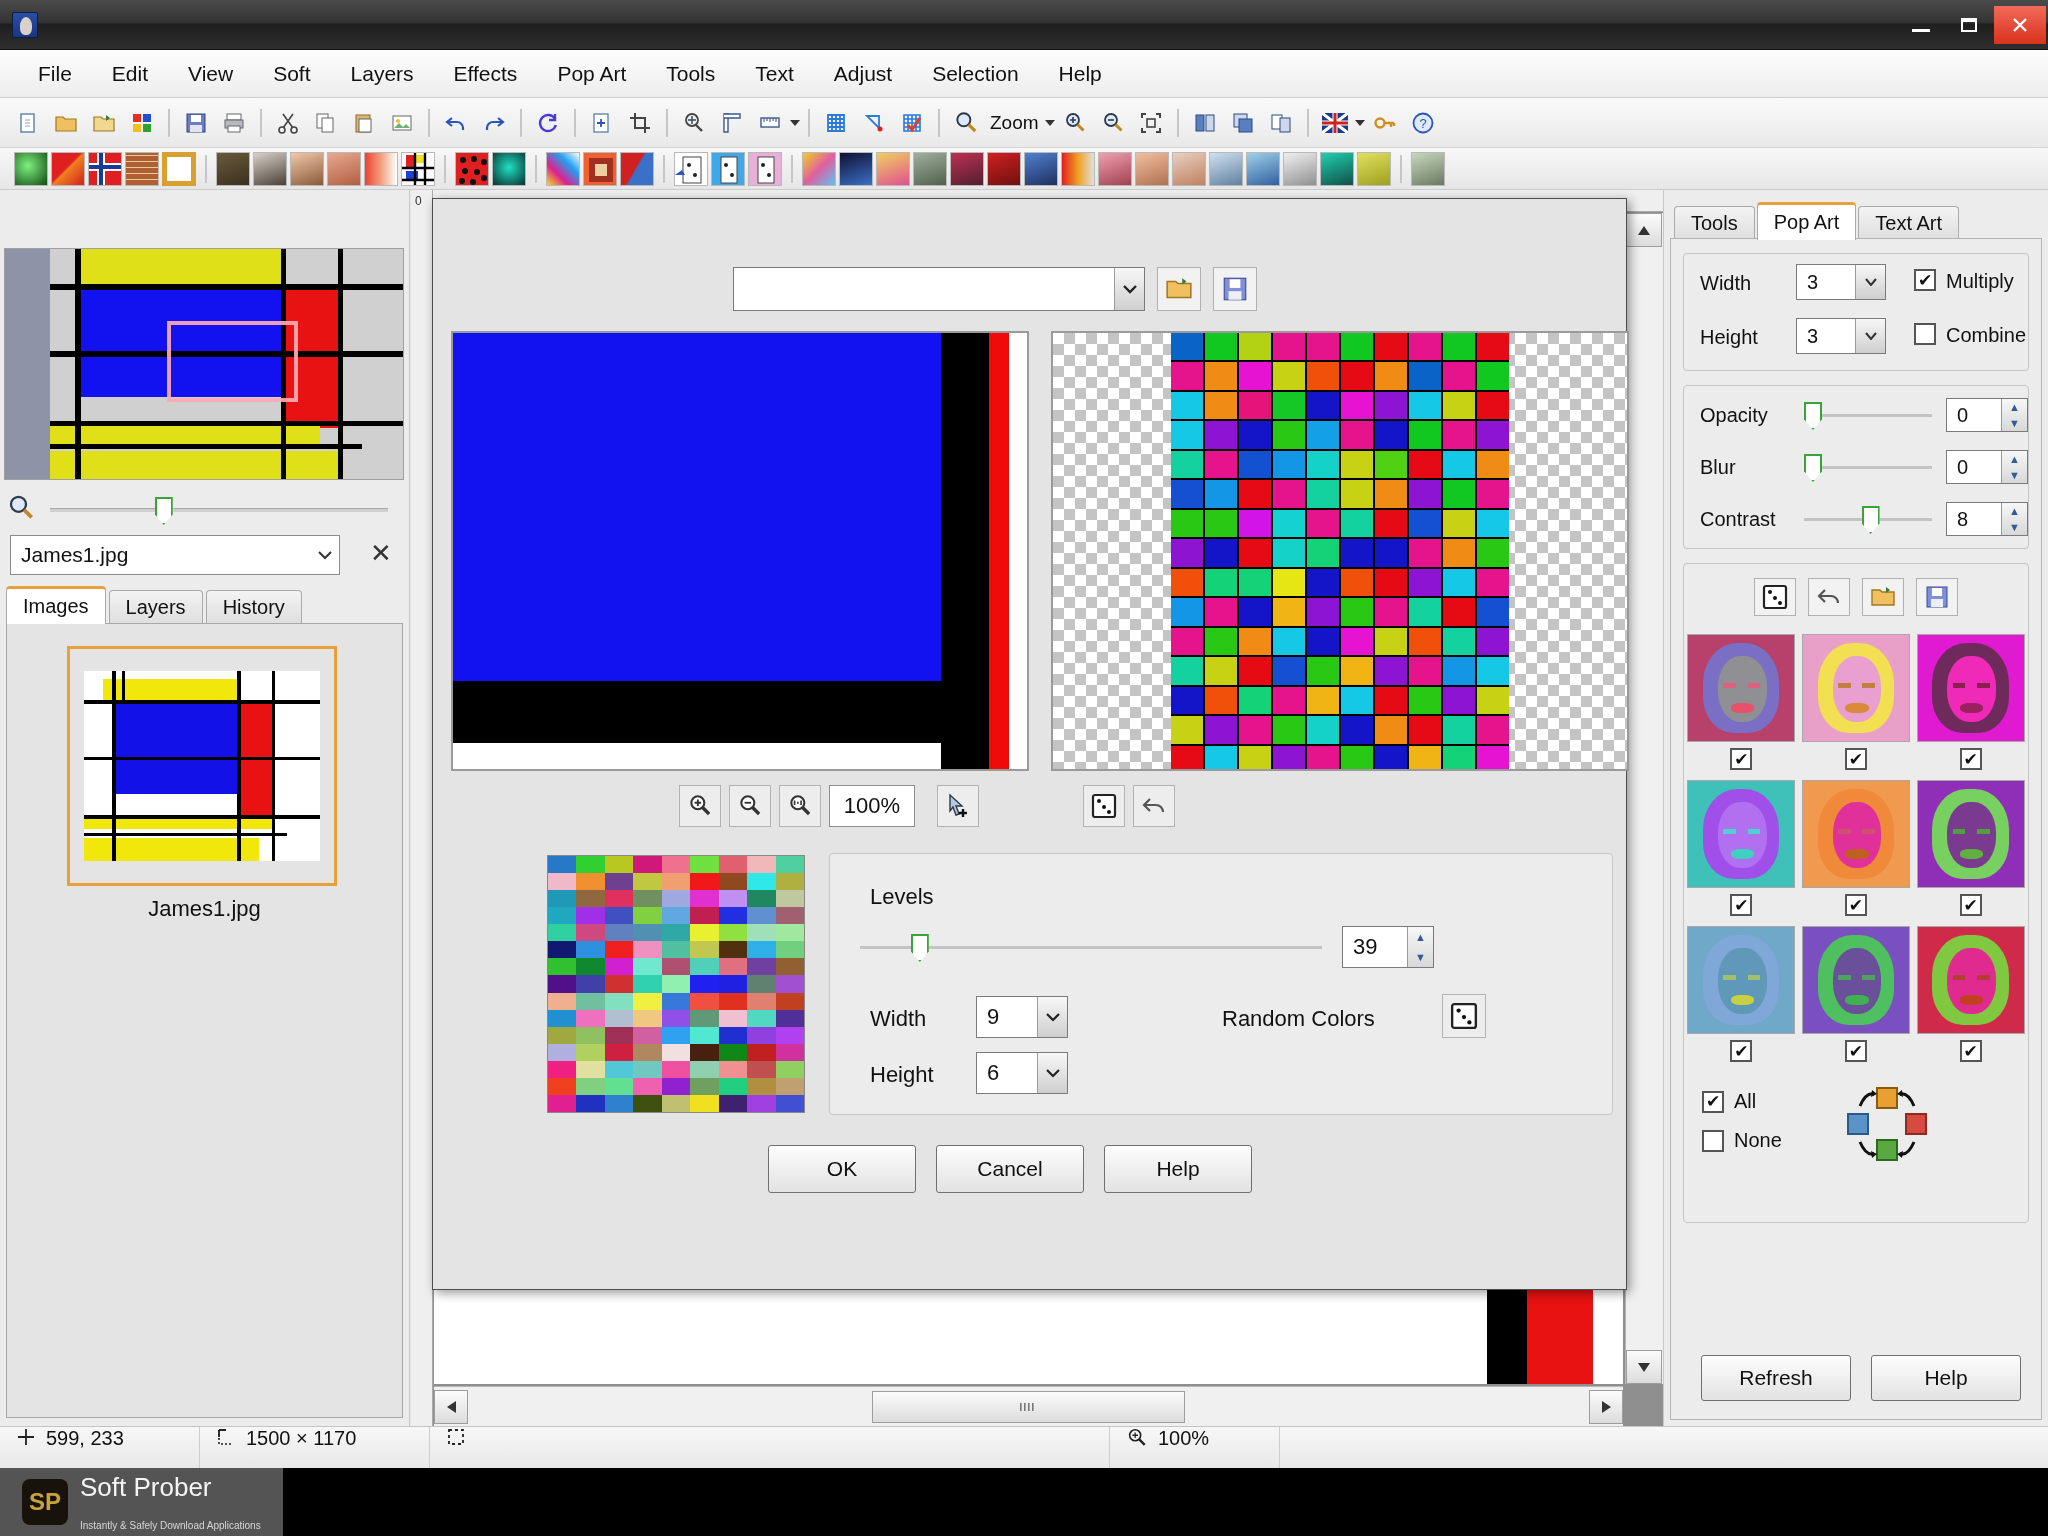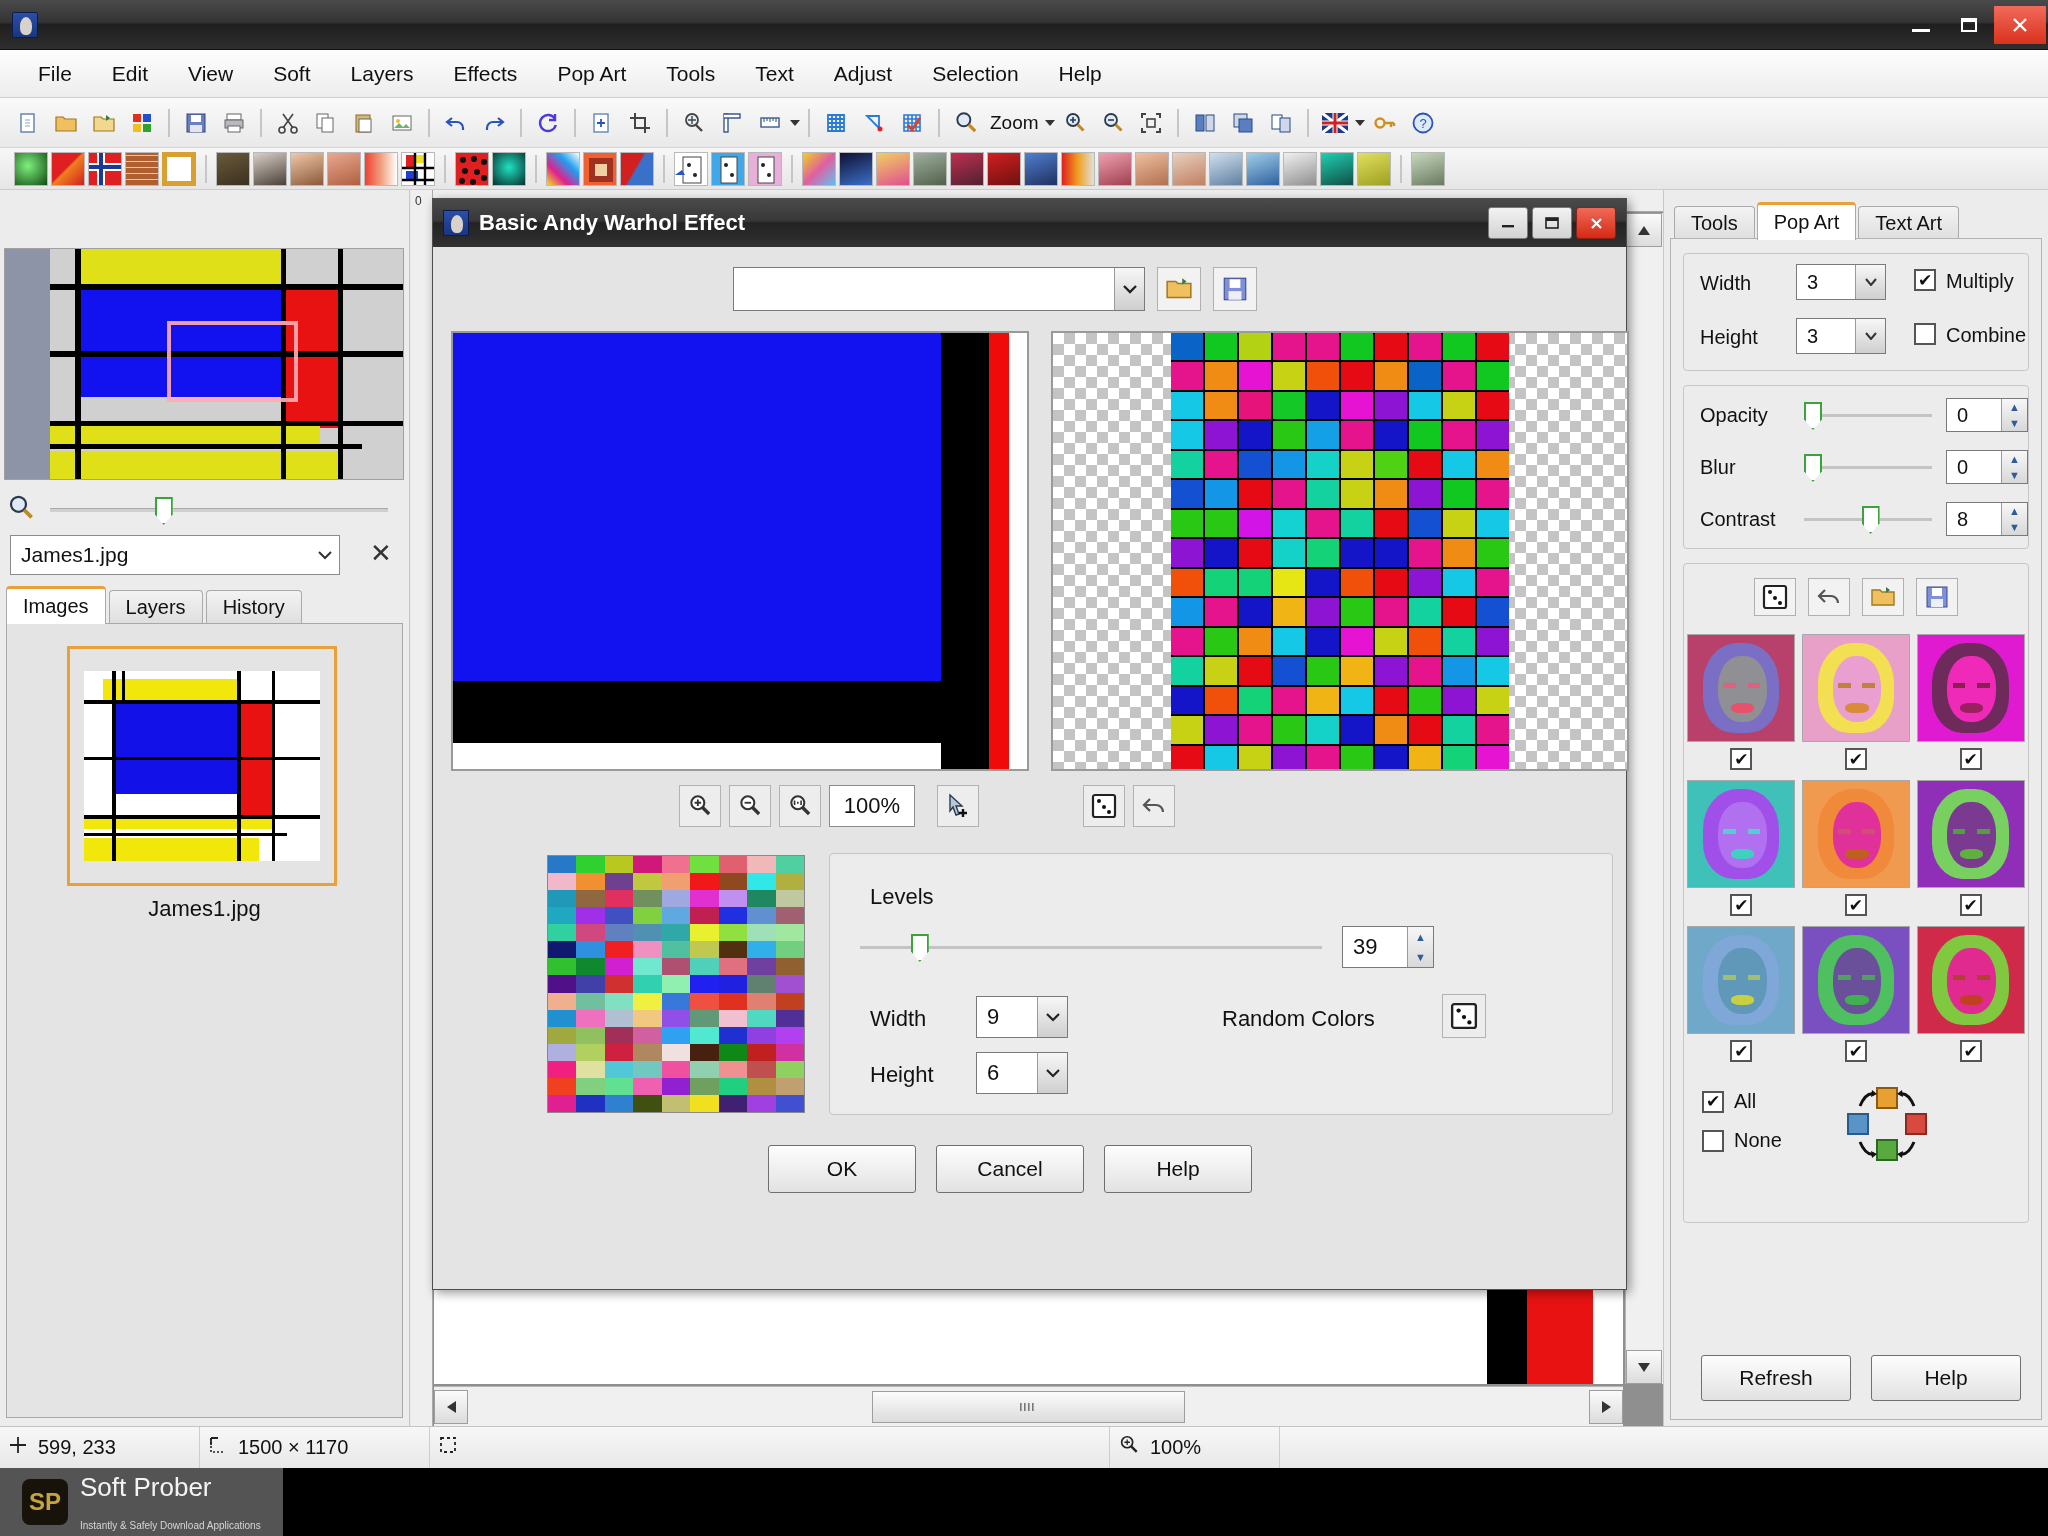--- a/index.html
+++ b/index.html
@@ -257,21 +257,21 @@
     display: flex; align-items: center; justify-content: center;
   }
 
   
   .statusbar {
     position: absolute; left: 0; bottom: 68px; width: 2048px; height: 42px;
     background: linear-gradient(to bottom,#f7f7f7,#e8e8e8);
     border-top: 1px solid #c4c4c4;
     display: flex; align-items: center; font-size: 20px; color: #111;
   }
-  .sb-cell { display: flex; align-items: center; height: 100%; padding: 0 8px; border-right: 1px solid #cdcdcd; gap: 10px;}
+  .sb-cell { display: flex; align-items: flex-start; height: 100%; padding: 0 16px; border-right: 1px solid #cdcdcd; gap: 10px;}
 
   
   .watermark {
     position: absolute; left: 0; bottom: 0; width: 2048px; height: 68px;
     background: #000; display: flex; align-items: center;
   }
   .wm-inner { width: 283px; height: 68px; background: #545454; display: flex; align-items: center; padding-left: 22px;}
   .wm-logo {
     width: 46px; height: 46px; background: #17130b; border-radius: 8px;
     display: flex; align-items: center; justify-content: center;
@@ -1060,42 +1060,20 @@
           </svg>
         </div>
       </div>
 
       <div class="btn" style="position:absolute;left:30px;bottom:18px;width:150px;height:46px;">Refresh</div>
       <div class="btn" style="position:absolute;left:200px;bottom:18px;width:150px;height:46px;">Help</div>
     </div>
   </div>
 
   <div class="dialog">
-    <div class="dlg-title">
-      <div class="dlg-icon"></div>
-      <div class="dlg-titletext">Basic Andy Warhol Effect</div>
-      <div class="dlg-btns">
-        <div class="dlg-btn">
-          <svg width="14" height="12" viewBox="0 0 14 12">
-              <rect x="1" y="8" width="12" height="2.4" fill="#222"></rect>
-            </svg>
-        </div>
-        <div class="dlg-btn">
-          <svg width="14" height="12" viewBox="0 0 14 12">
-              <rect x="1" y="1" width="12" height="10" fill="none" stroke="#222" stroke-width="1.6"></rect>
-              <rect x="1" y="1" width="12" height="3" fill="#222"></rect>
-            </svg>
-        </div>
-        <div class="dlg-btn close">
-          <svg width="15" height="15" viewBox="0 0 15 15">
-              <path d="M3 3l9 9M12 3l-9 9" stroke="#fff" stroke-width="2.2" fill="none"></path>
-            </svg>
-        </div>
-      </div>
-    </div>
 
     <div class="dlg-body">
 
       <div style="position:absolute;left:300px;top:20px;display:flex;align-items:center;gap:12px;">
         <div class="dd" style="width:412px;height:44px;">
           <div class="v"></div>
           <div class="arw">
               <svg width="16" height="10" viewBox="0 0 16 10">
                 <path d="M2 2l6 6 6-6" fill="none" stroke="#222" stroke-width="2.4"></path>
               </svg>

